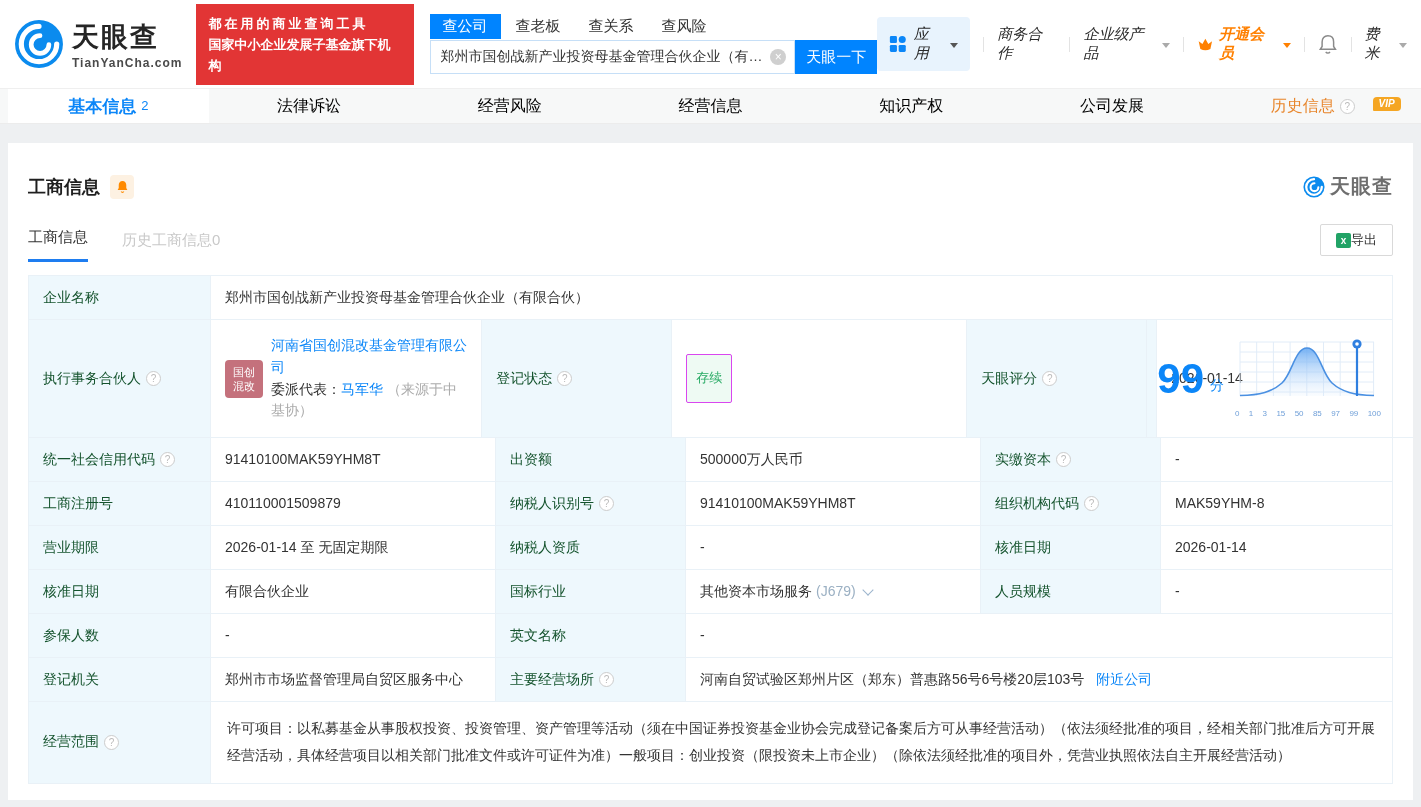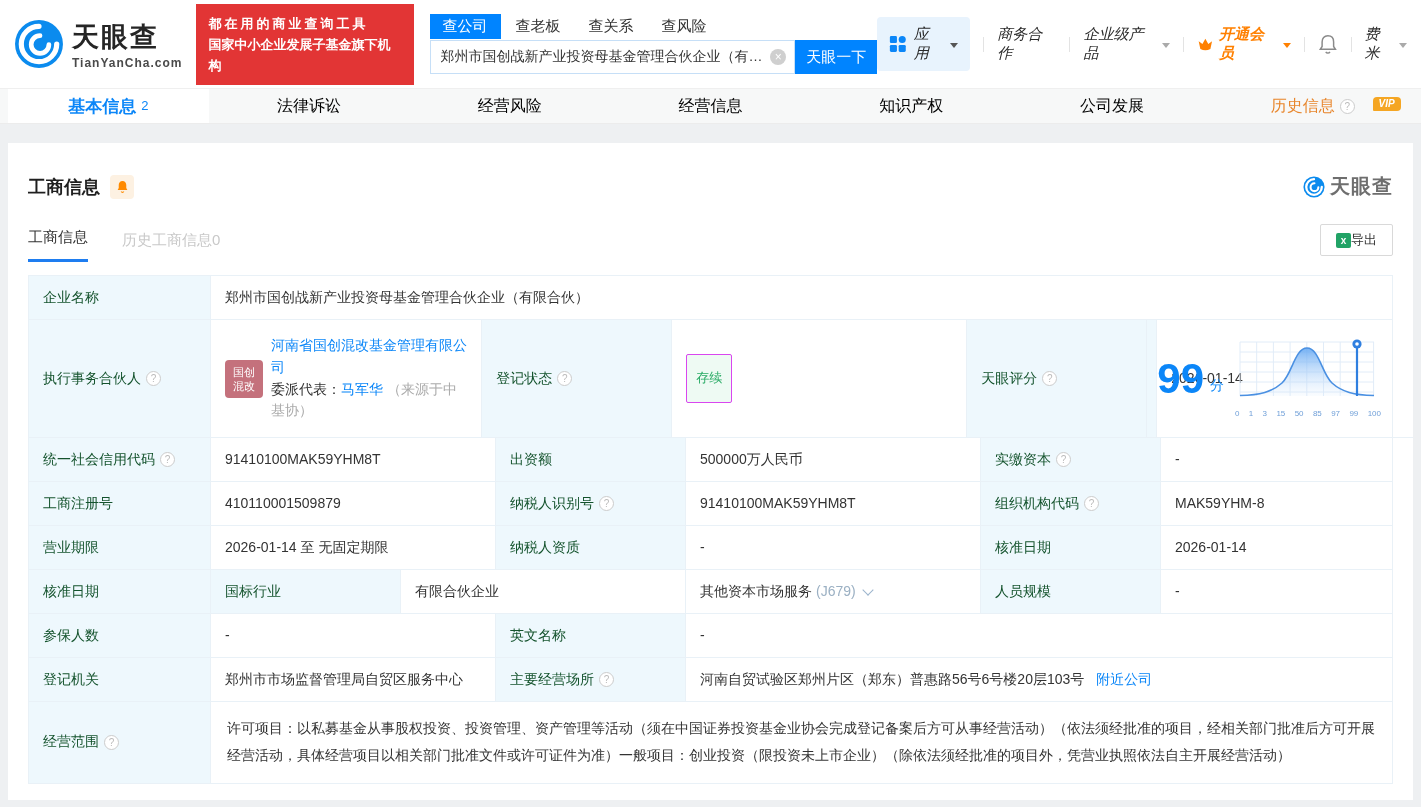--- a/index.html
+++ b/index.html
@@ -337,22 +337,22 @@
         <div class="cell lblc w-l1">营业期限</div>
         <div class="cell w-v1">2026-01-14 至 无固定期限</div>
         <div class="cell lblc w-l2">纳税人资质</div>
         <div class="cell w-v2">-</div>
         <div class="cell lblc w-l3">核准日期</div>
         <div class="cell w-v3">2026-01-14</div>
       </div>
 
       <div class="trow">
         <div class="cell lblc w-l1">核准日期</div>
+        <div class="cell w-v1">有限合伙企业</div>
         <div class="cell lblc w-l2">国标行业</div>
-        <div class="cell w-v1">有限合伙企业</div>
         <div class="cell w-v2">
           <span>其他资本市场服务</span>
           <span class="dimtx" style="margin-left:4px;">(J679)</span>
           <span class="chev"></span>
         </div>
         <div class="cell lblc w-l3">人员规模</div>
         <div class="cell w-v3">-</div>
       </div>
 
       <div class="trow">

